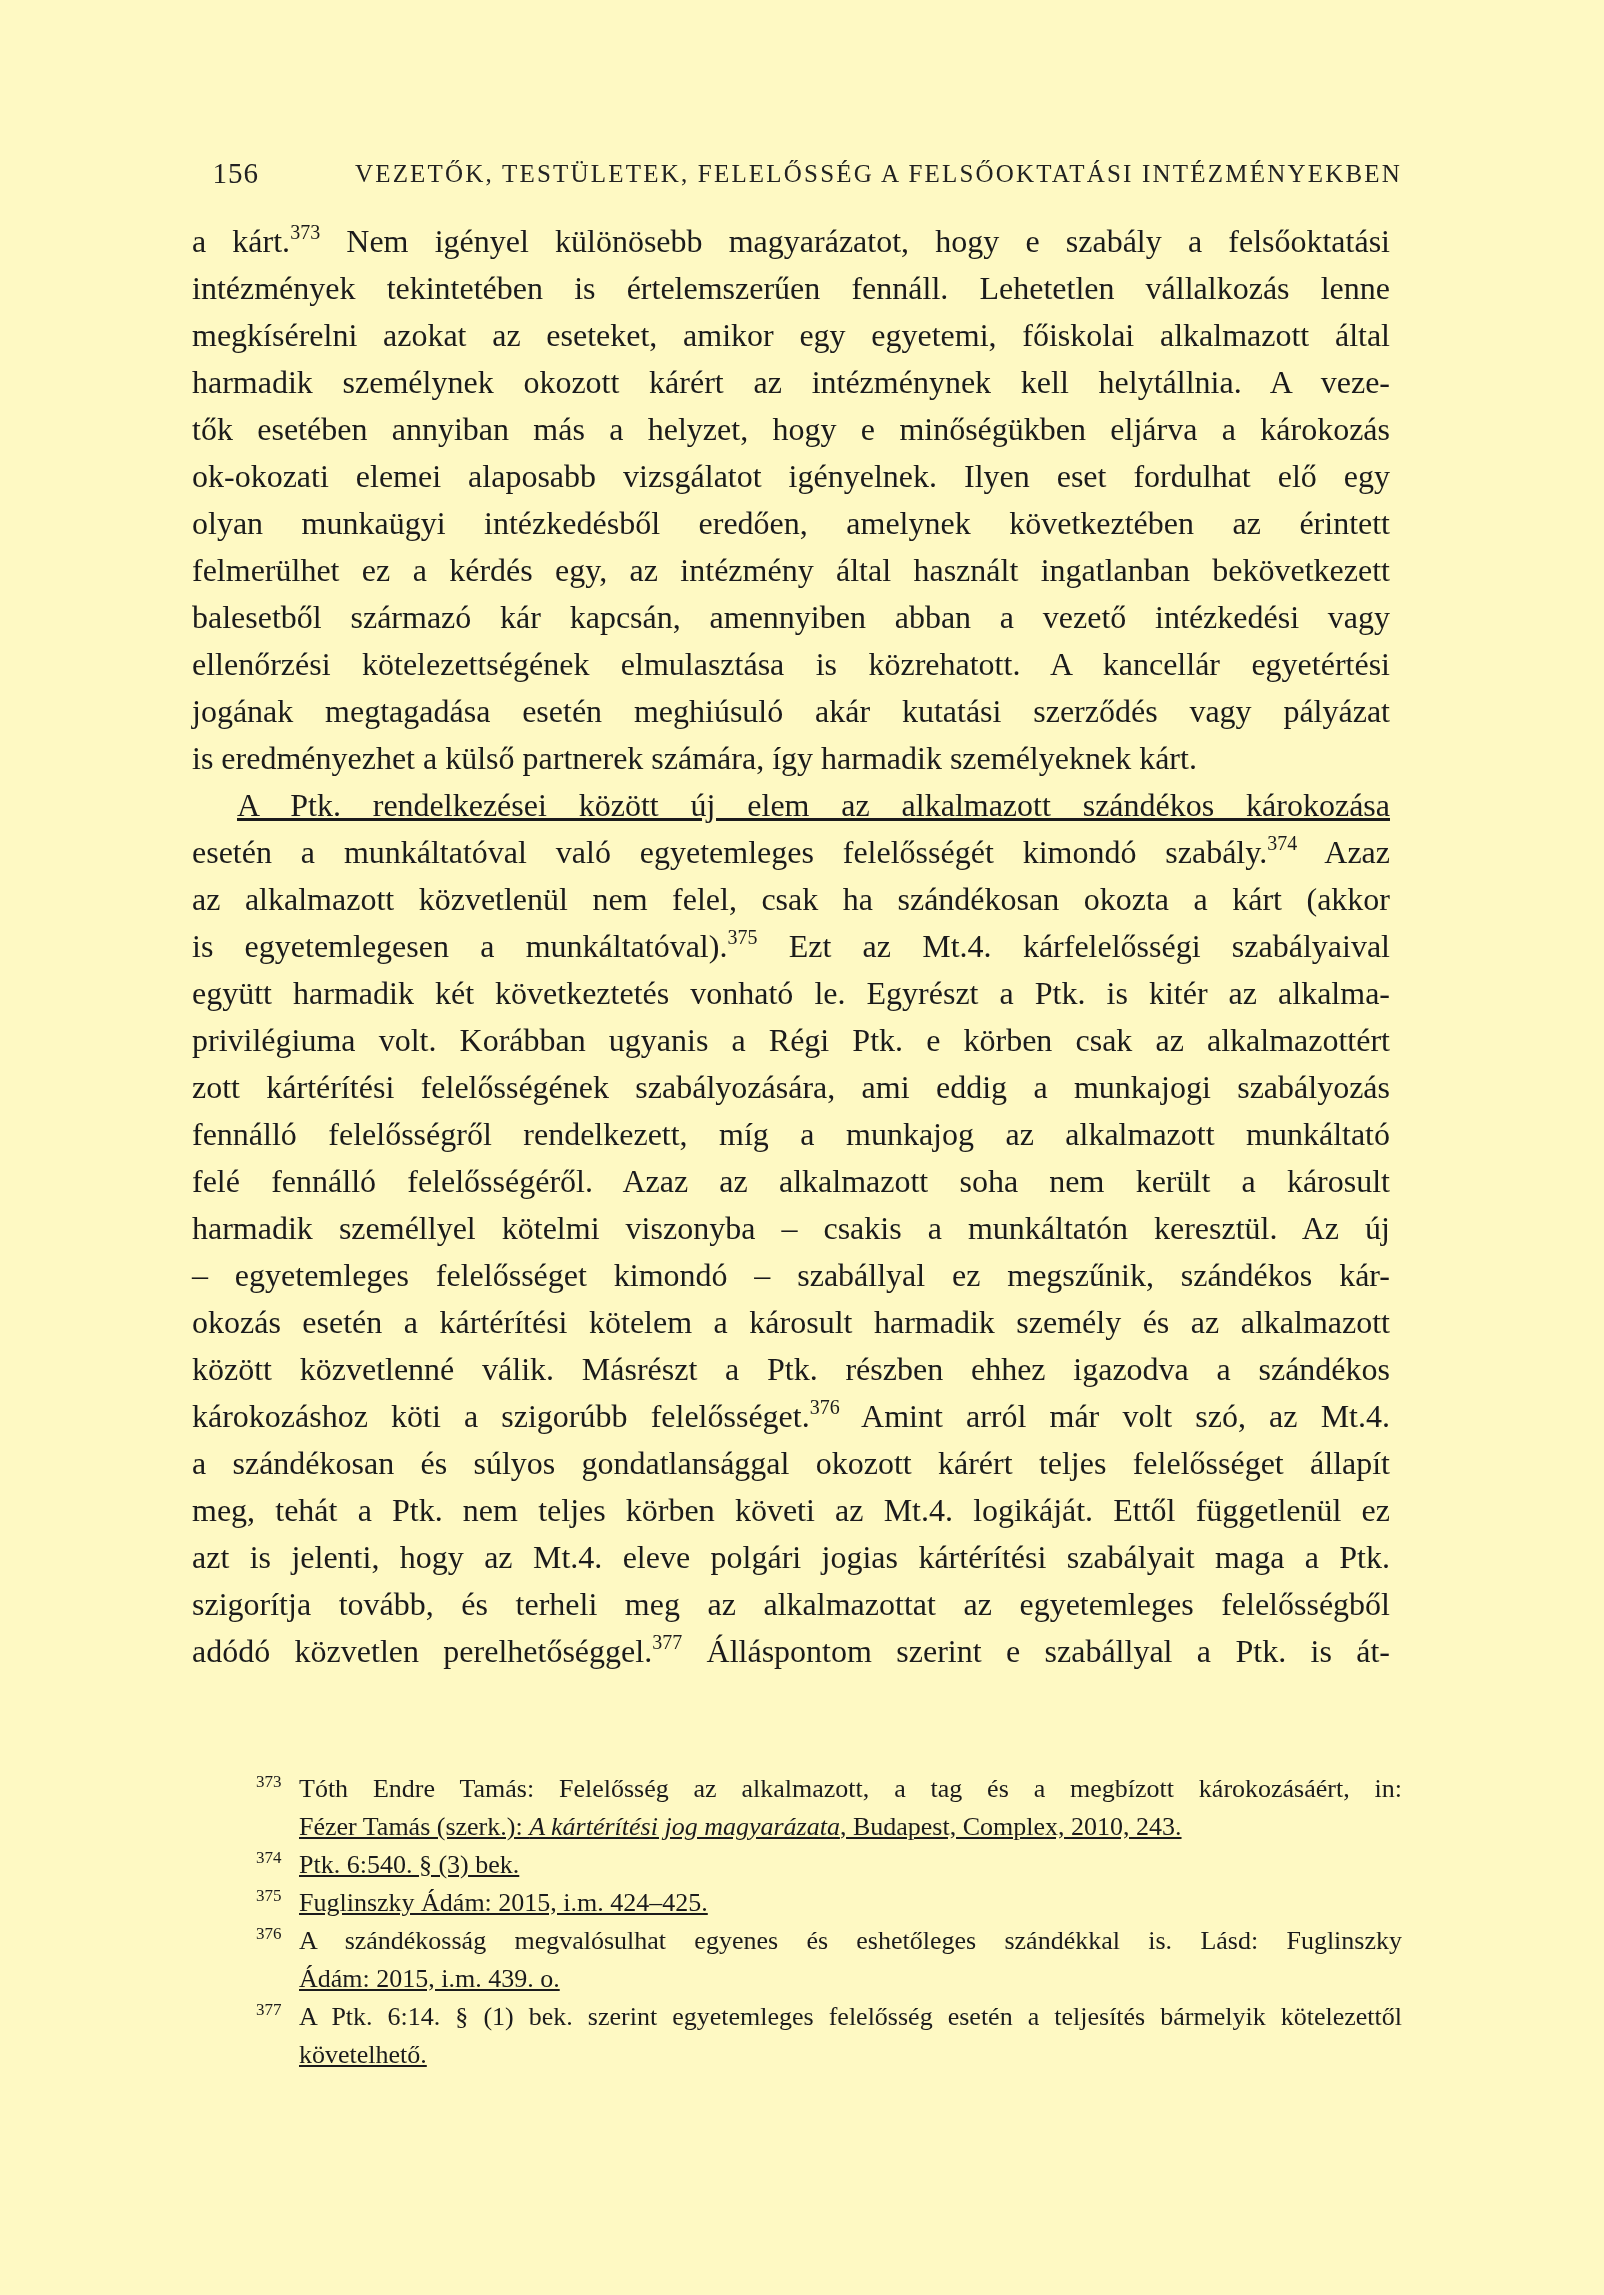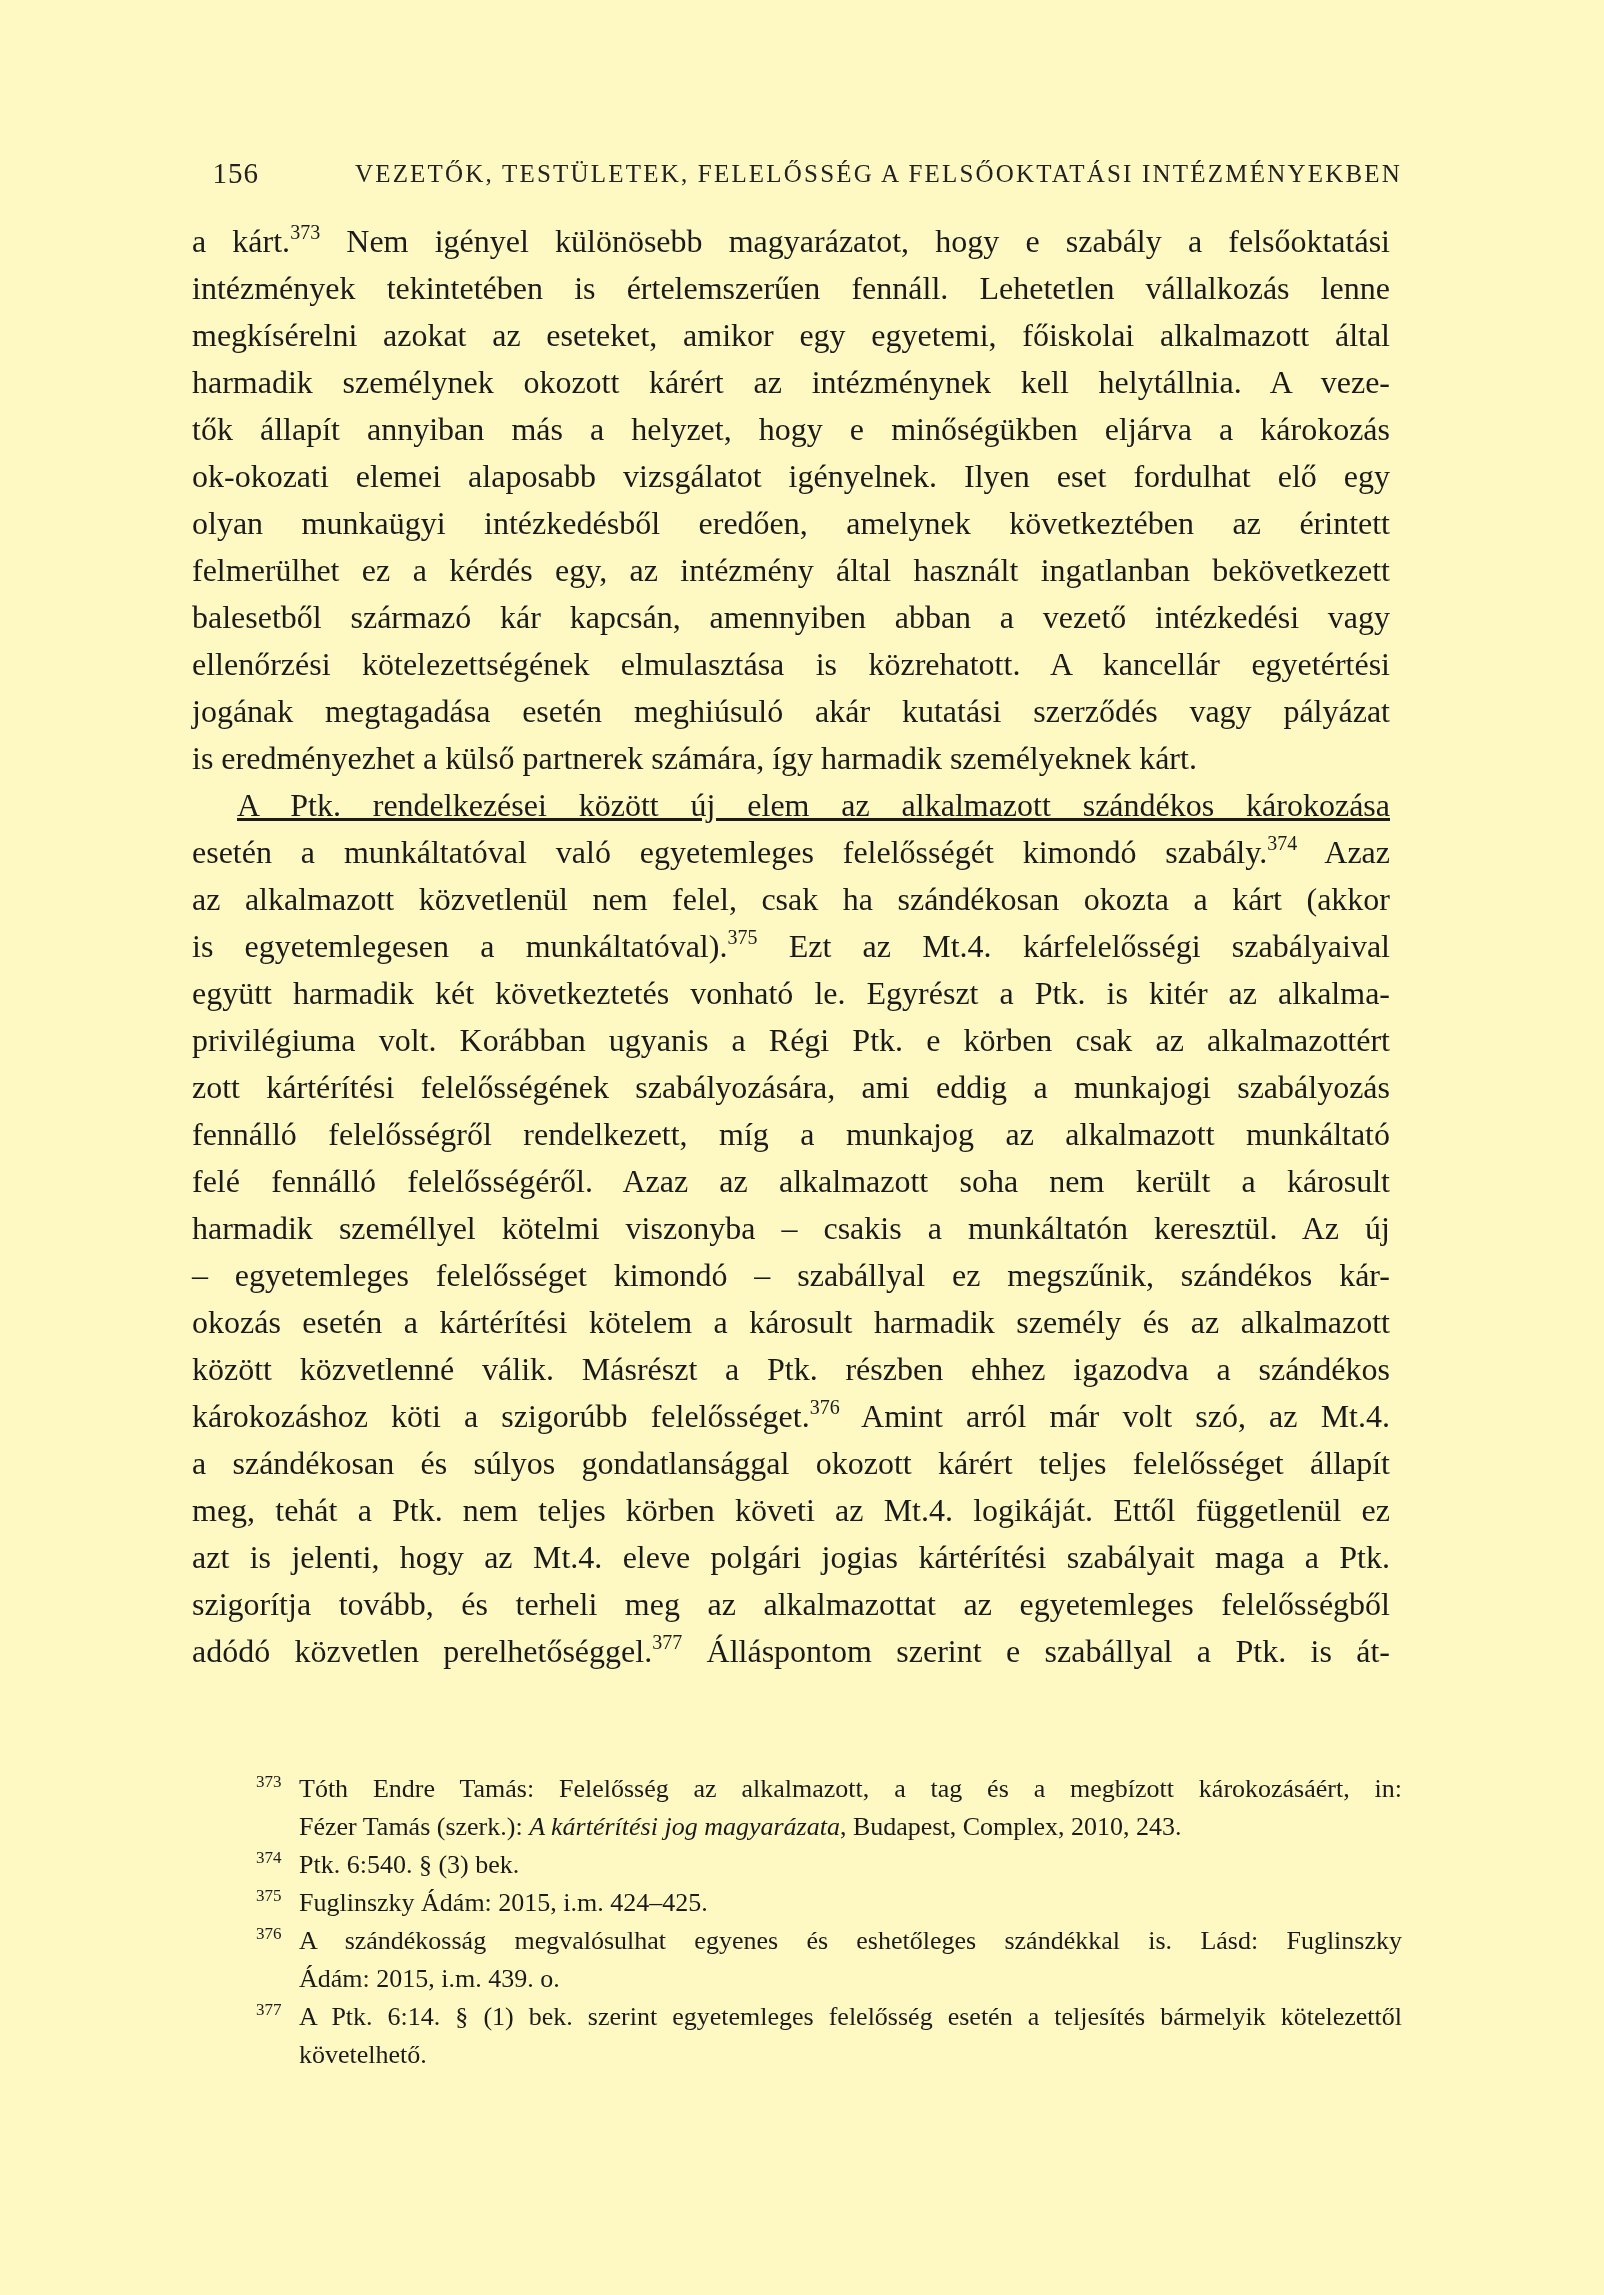--- a/index.html
+++ b/index.html
@@ -56,39 +56,39 @@
   }
   .fn{position:relative;padding-left:95px;}
   .fn-num{
     position:absolute;left:52px;top:-6.9px;
     font-size:17px;letter-spacing:0;
   }
   .fn-line{
     text-align:justify;text-align-last:justify;
   }
   .fn-line.lastline{
-    text-align:right;text-align-last:left;
+    text-align:right;text-align-last:left;text-decoration:underline;
   }
   .fn em{font-style:italic;}
 </style>
 </head>
 <body>
 
 <div class="page">
   <header class="running-head">
     <span class="pagenum">156</span>
     <span class="runtitle">VEZETŐK, TESTÜLETEK, FELELŐSSÉG A FELSŐOKTATÁSI INTÉZMÉNYEKBEN</span>
   </header>
 
   <main class="bodytext" id="bodytext">
       <div class="line"><span>a kárt.</span><span class="sup">373</span><span> Nem igényel különösebb magyarázatot, hogy e szabály a felsőoktatási</span></div>
       <div class="line"><span>intézmények tekintetében is értelemszerűen fennáll. Lehetetlen vállalkozás lenne</span></div>
       <div class="line"><span>megkísérelni azokat az eseteket, amikor egy egyetemi, főiskolai alkalmazott által</span></div>
       <div class="line"><span>harmadik személynek okozott kárért az intézménynek kell helytállnia. A veze-</span></div>
-      <div class="line"><span>tők állapít annyiban más a helyzet, hogy e minőségükben eljárva a károkozás</span></div>
+      <div class="line"><span>tők esetében annyiban más a helyzet, hogy e minőségükben eljárva a károkozás</span></div>
       <div class="line"><span>ok-okozati elemei alaposabb vizsgálatot igényelnek. Ilyen eset fordulhat elő egy</span></div>
       <div class="line"><span>olyan munkaügyi intézkedésből eredően, amelynek következtében az érintett</span></div>
       <div class="line"><span>felmerülhet ez a kérdés egy, az intézmény által használt ingatlanban bekövetkezett</span></div>
       <div class="line"><span>balesetből származó kár kapcsán, amennyiben abban a vezető intézkedési vagy</span></div>
       <div class="line"><span>ellenőrzési kötelezettségének elmulasztása is közrehatott. A kancellár egyetértési</span></div>
       <div class="line"><span>jogának megtagadása esetén meghiúsuló akár kutatási szerződés vagy pályázat</span></div>
       <div class="line lastline"><span>is eredményezhet a külső partnerek számára, így harmadik személyeknek kárt.</span></div>
       <div class="line indent"><span>A Ptk. rendelkezései között új elem az alkalmazott szándékos károkozása</span></div>
       <div class="line"><span>esetén a munkáltatóval való egyetemleges felelősségét kimondó szabály.</span><span class="sup">374</span><span> Azaz</span></div>
       <div class="line"><span>az alkalmazott közvetlenül nem felel, csak ha szándékosan okozta a kárt (akkor</span></div>

